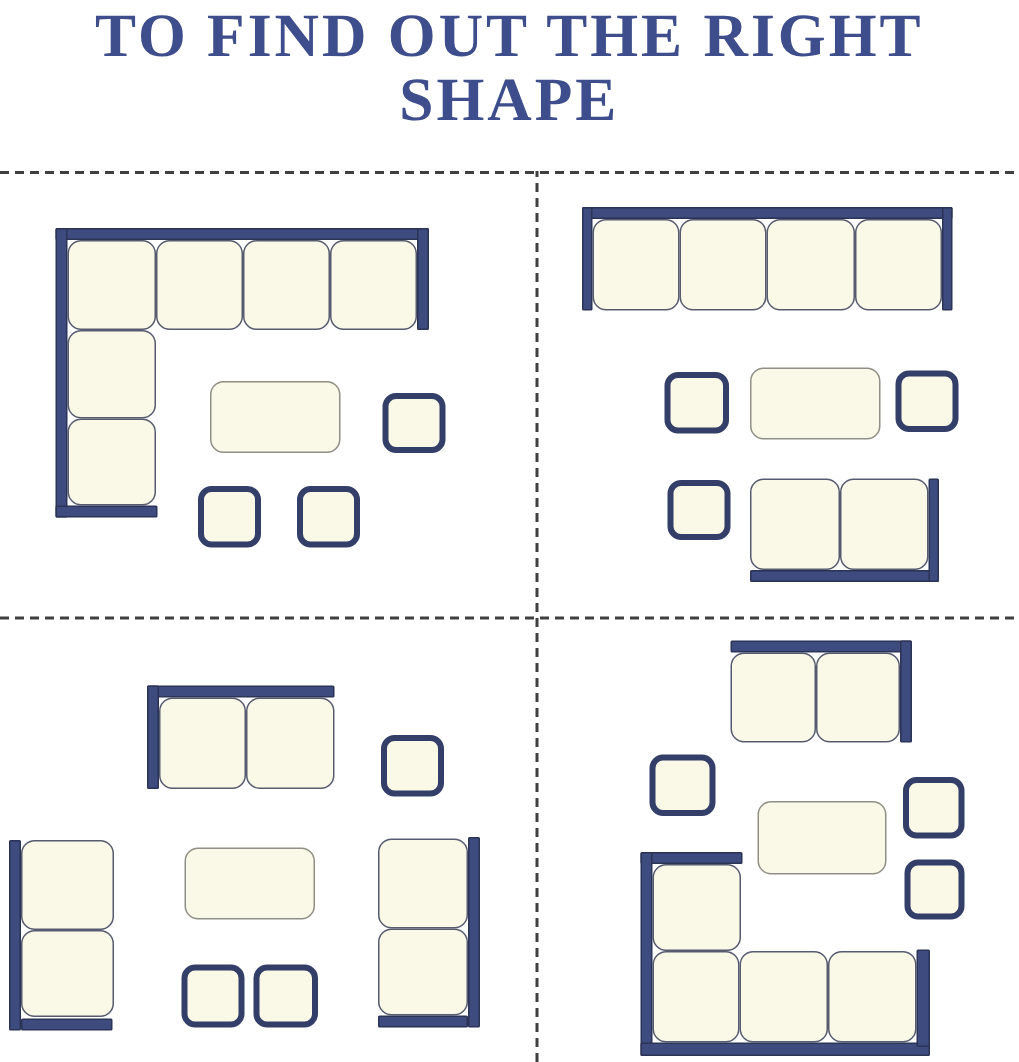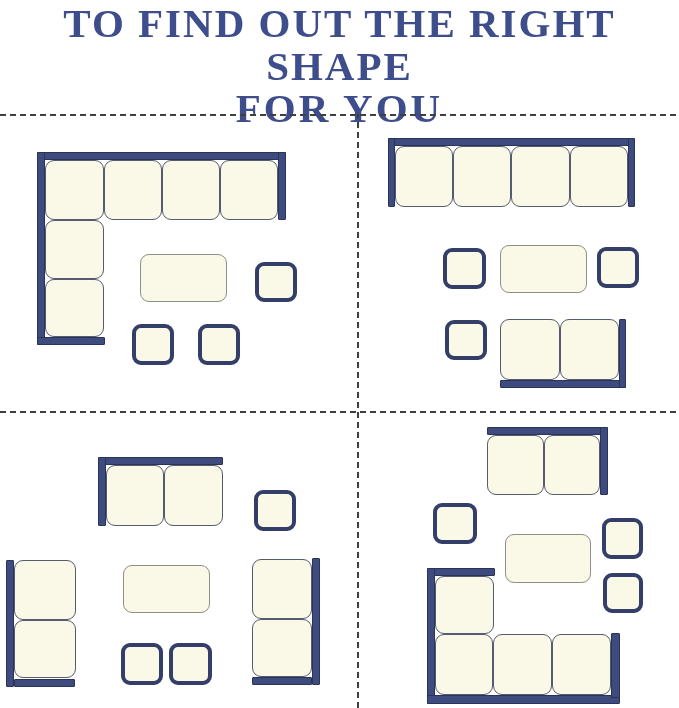--- a/index.html
+++ b/index.html
@@ -46,21 +46,20 @@
   .divider{position:absolute;z-index:0;}
   .divider.h{height:2px;background:repeating-linear-gradient(90deg,var(--divider,#3f3f3f) 0 6px,transparent 6px 10px);}
   .divider.v{width:2px;background:repeating-linear-gradient(0deg,var(--divider,#3f3f3f) 0 6px,transparent 6px 10px);}
 </style>
 </head>
 <body style="--bg: #ffffff; --title: #3e4d8b; --navy: #3d4b7e; --navy-dark: #2b3457; --cream: #faf8e7; --cushion-line: #565b6f; --table-line: #8f8f85; --ottoman-line: #343f69; --divider: #3f3f3f;">
 
 <div class="canvas">
   <div class="title-block">
     <div class="title-line-1">TO FIND OUT THE RIGHT SHAPE</div>
-    <div class="title-line-2">FOR YOU</div>
   </div>
 <div class="divider h" style="left: 0px; top: 114px; width: 679px;"></div>
     <div class="divider h" style="left: 0px; top: 411px; width: 679px;"></div>
     <div class="divider v" style="left: 357px; top: 114px; height: 594px;"></div>
     <div class="layout-group">
       <div class="piece bar" style="left: 37px; top: 152px; width: 249px; height: 8px;"></div>
       <div class="piece bar" style="left: 37px; top: 152px; width: 8px; height: 193px;"></div>
       <div class="piece bar" style="left: 37px; top: 337px; width: 68px; height: 8px;"></div>
       <div class="piece bar" style="left: 278px; top: 152px; width: 8px; height: 68px;"></div>
       <div class="piece cushion" style="left: 45px; top: 160px; width: 59px; height: 60px;"></div>

